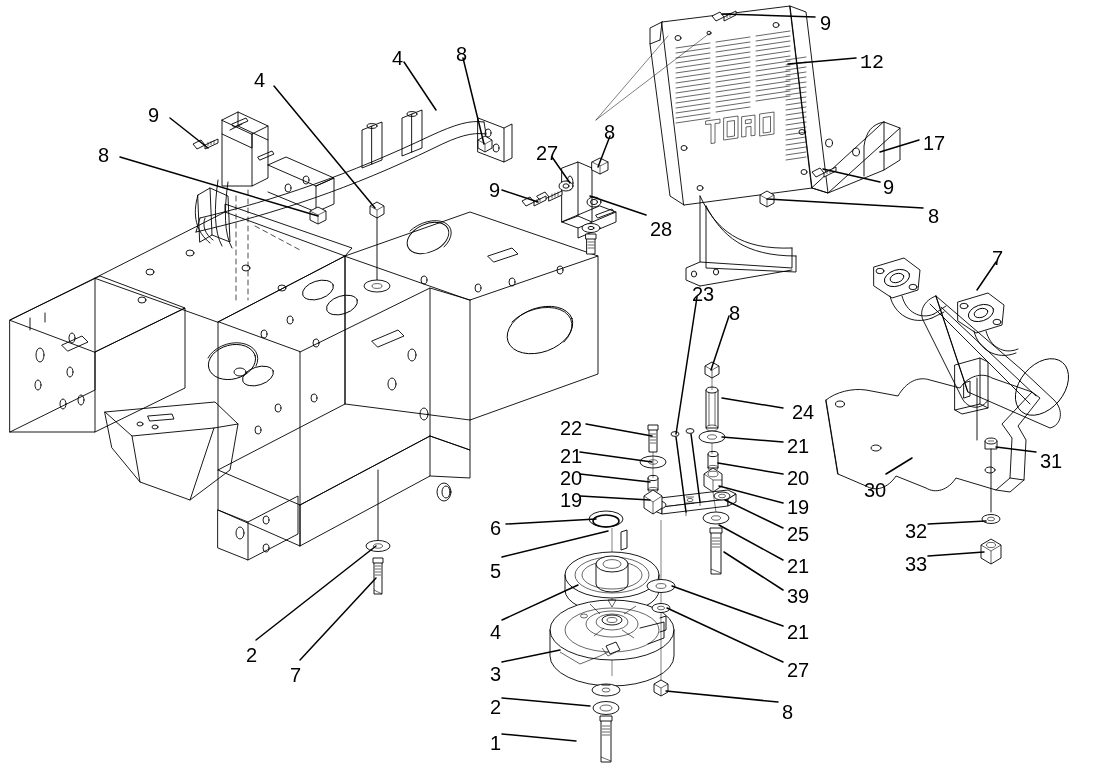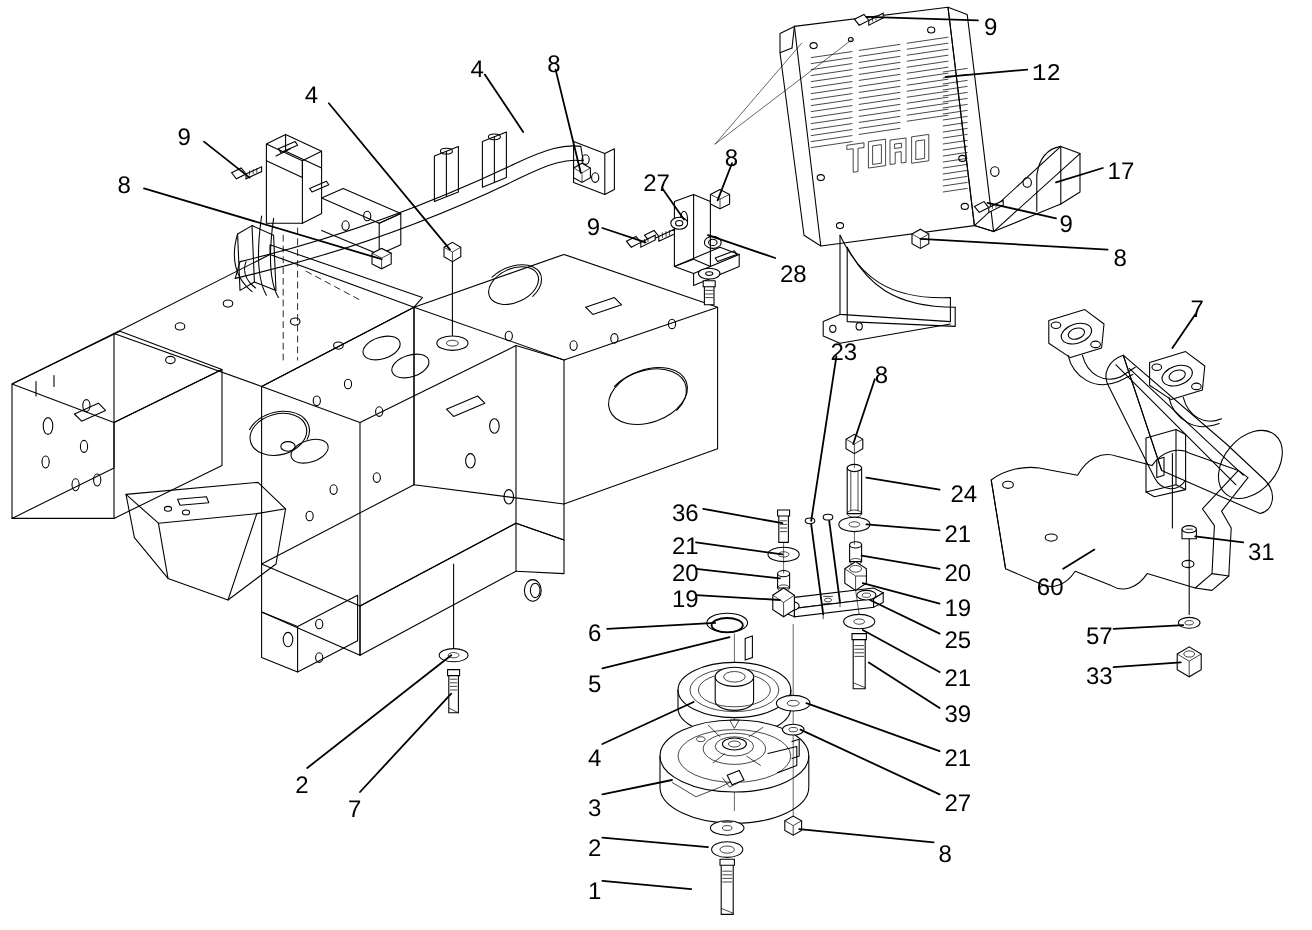--- a/index.html
+++ b/index.html
@@ -506,32 +506,32 @@
       <div class="lbl" style="left: 729px; top: 303px;">8</div>
       <div class="lbl" style="left: 792px; top: 402px;">24</div>
       <div class="lbl" style="left: 787px; top: 436px;">21</div>
       <div class="lbl" style="left: 787px; top: 468px;">20</div>
       <div class="lbl" style="left: 787px; top: 497px;">19</div>
       <div class="lbl" style="left: 787px; top: 524px; text-align: center;">25</div>
       <div class="lbl" style="left: 787px; top: 556px;">21</div>
       <div class="lbl" style="left: 787px; top: 586px;">39</div>
       <div class="lbl" style="left: 787px; top: 622px;">21</div>
       <div class="lbl" style="left: 787px; top: 660px;">27</div>
-      <div class="lbl" style="left: 560px; top: 418px;">36</div>
+      <div class="lbl" style="left: 560px; top: 418px;">22</div>
       <div class="lbl" style="left: 560px; top: 446px;">21</div>
       <div class="lbl" style="left: 560px; top: 468px;">20</div>
       <div class="lbl" style="left: 560px; top: 490px;">19</div>
       <div class="lbl" style="left: 490px; top: 518px;">6</div>
       <div class="lbl" style="left: 490px; top: 561px;">5</div>
       <div class="lbl" style="left: 490px; top: 622px;">4</div>
       <div class="lbl" style="left: 490px; top: 664px;">3</div>
       <div class="lbl" style="left: 490px; top: 697px;">2</div>
       <div class="lbl" style="left: 490px; top: 733px;">1</div>
       <div class="lbl" style="left: 782px; top: 702px;">8</div>
       <div class="lbl" style="left: 246px; top: 645px;">2</div>
       <div class="lbl" style="left: 290px; top: 665px;">7</div>
-      <div class="lbl" style="left: 864px; top: 480px;">60</div>
+      <div class="lbl" style="left: 864px; top: 480px;">30</div>
       <div class="lbl" style="left: 1040px; top: 451px;">31</div>
-      <div class="lbl" style="left: 905px; top: 521px;">57</div>
+      <div class="lbl" style="left: 905px; top: 521px;">32</div>
       <div class="lbl" style="left: 905px; top: 554px;">33</div>
     </div>
 
 </div>
 
 </body></html>

